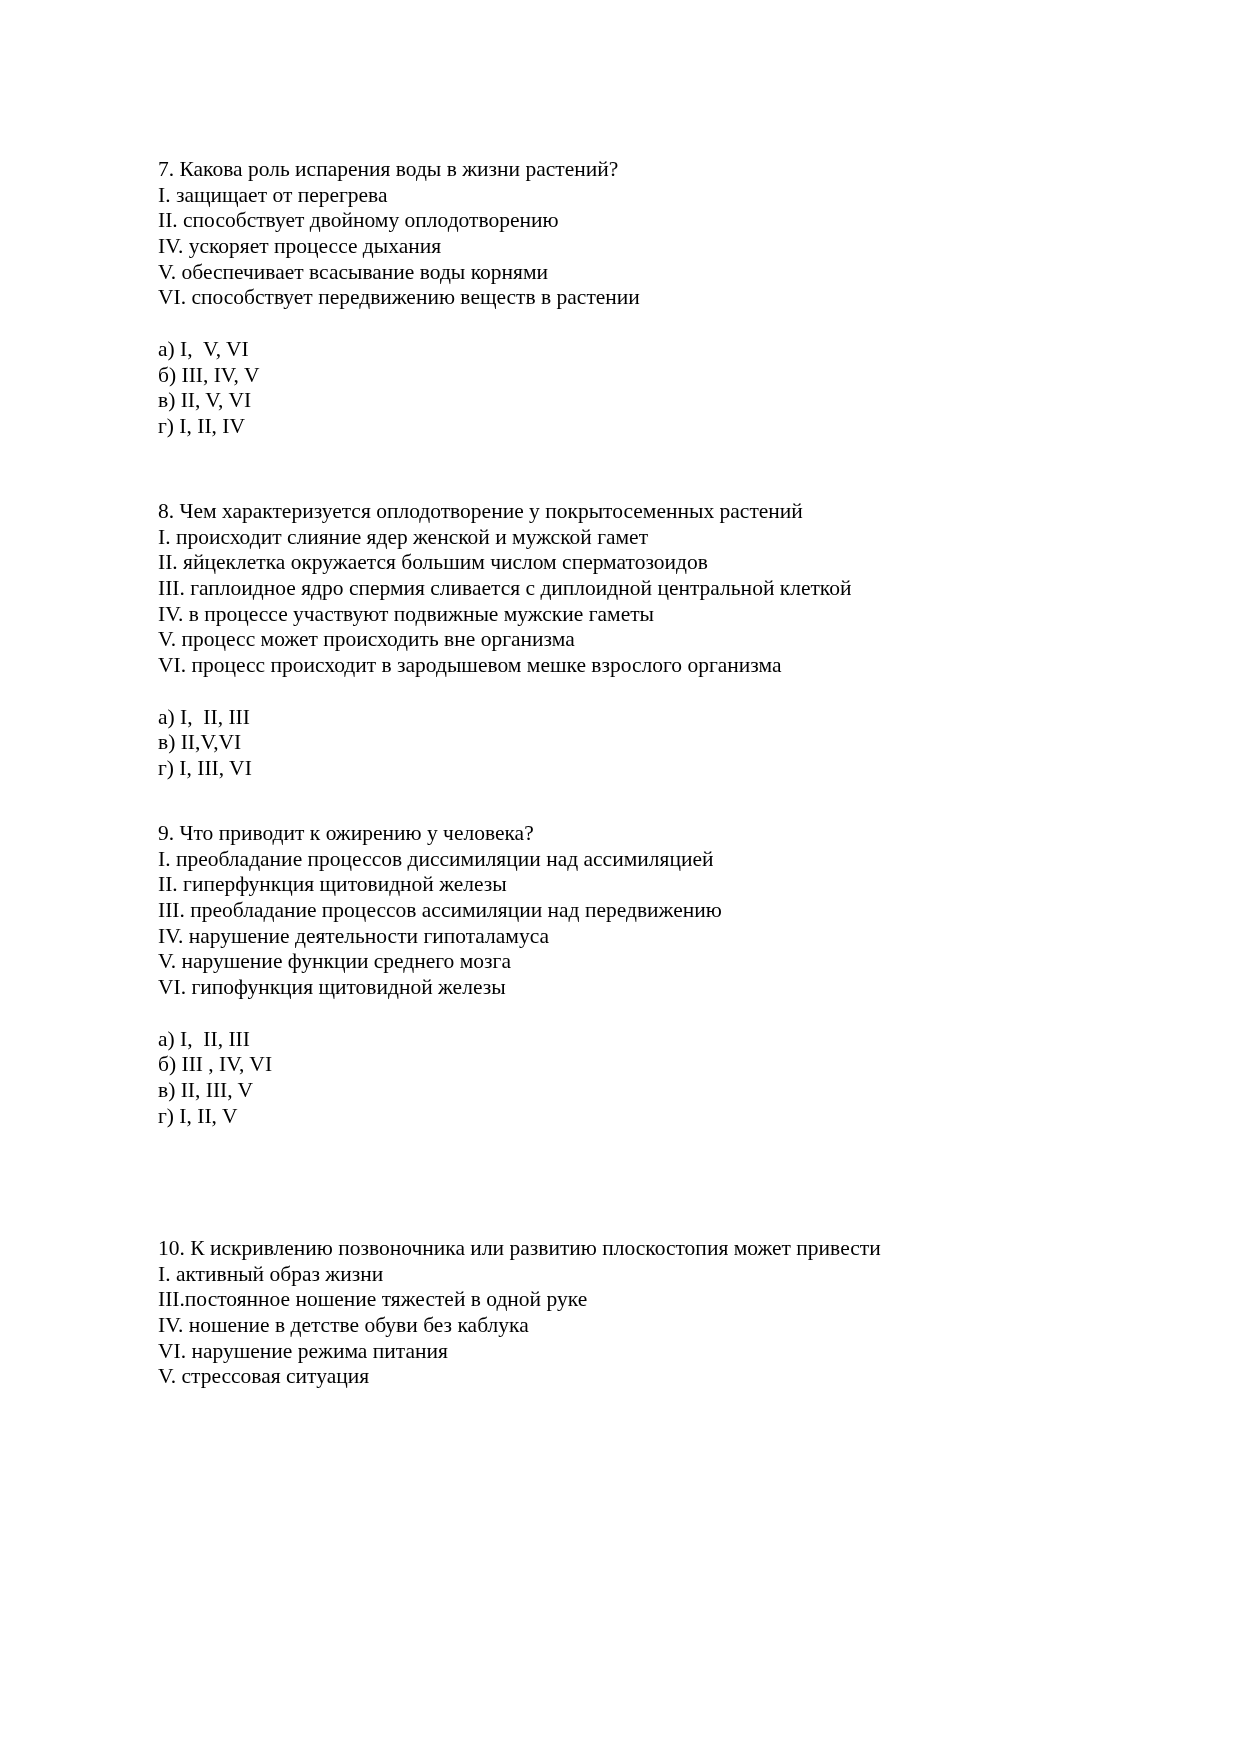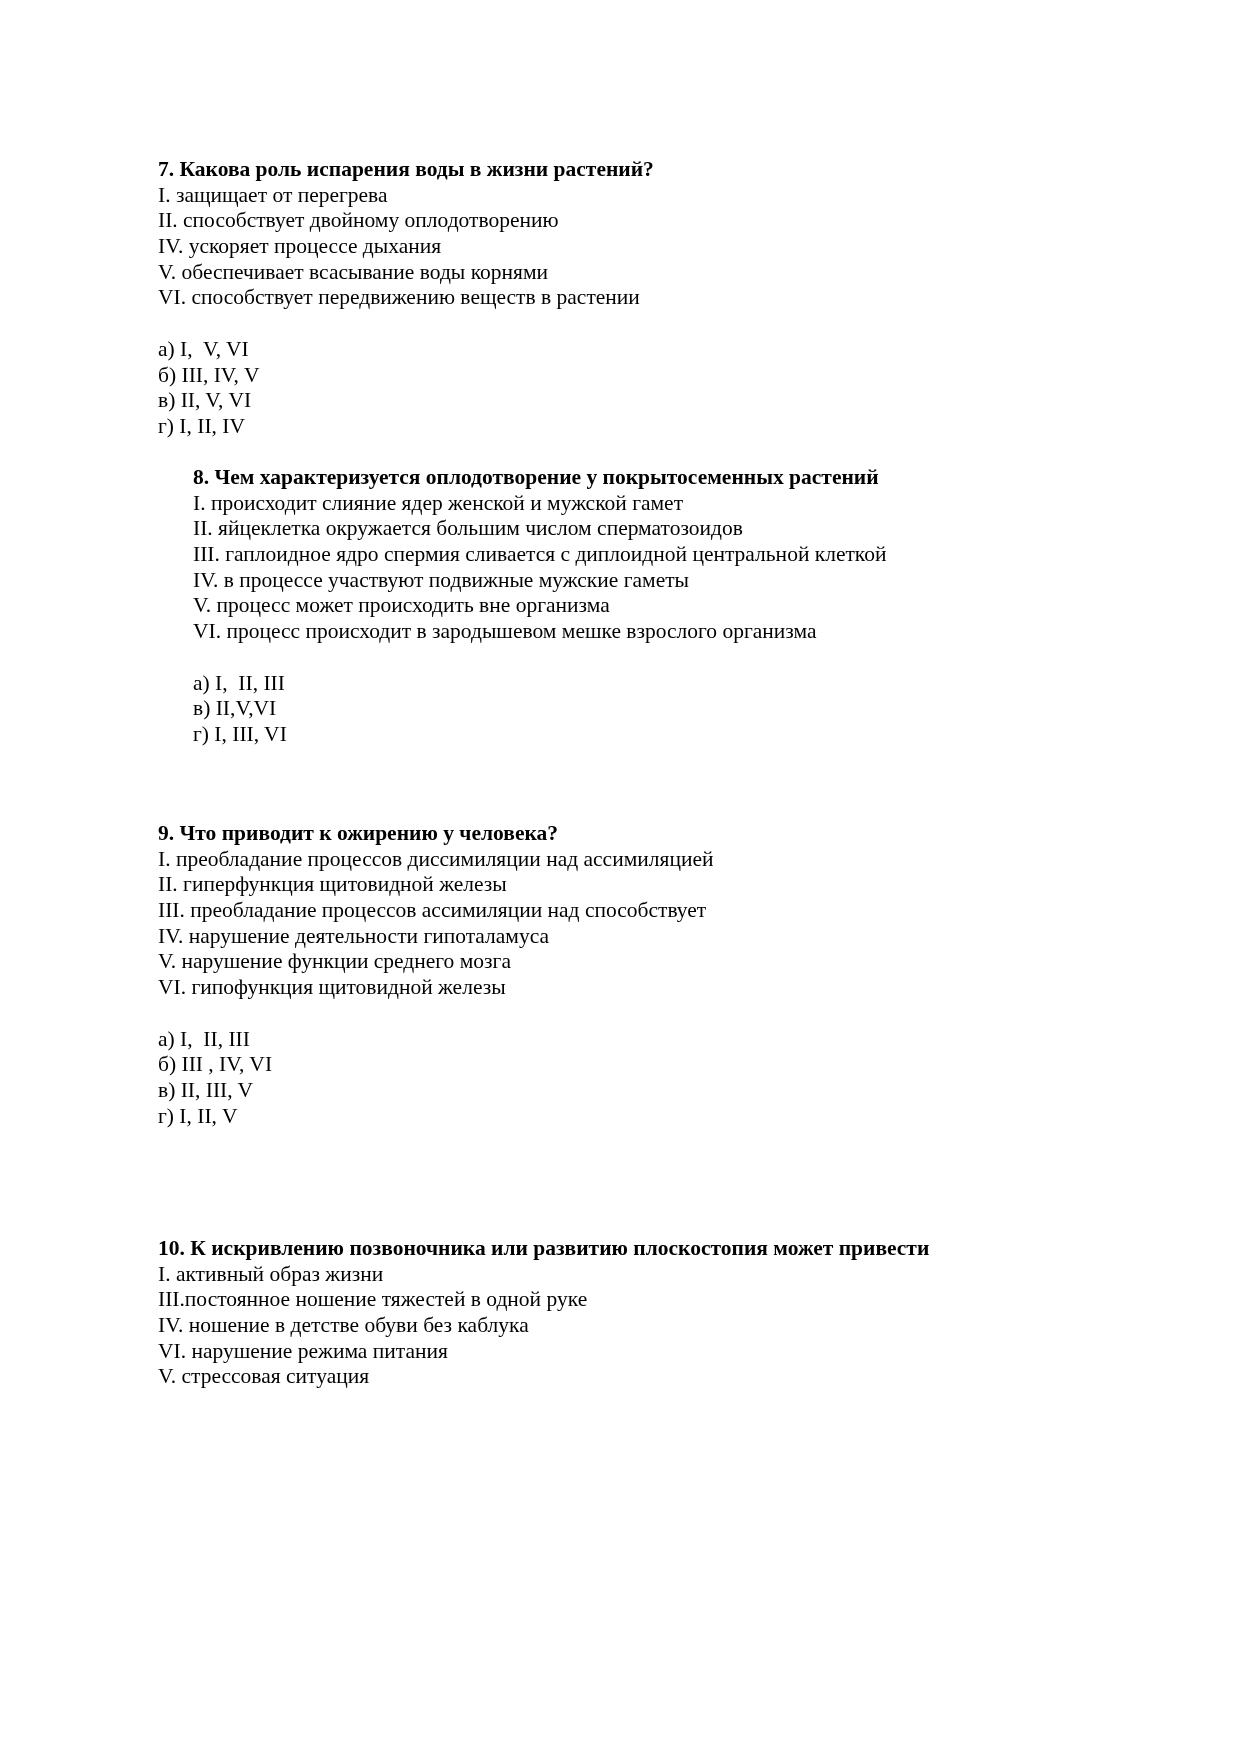--- a/index.html
+++ b/index.html
@@ -1,57 +1,57 @@
 <!DOCTYPE html>
 <html><head>
 <meta charset="utf-8">
 <style>
   html, body { margin: 0; padding: 0; background: #ffffff; }
   body { width: 1241px; height: 1755px; position: relative; overflow: hidden;
          font-family: "Liberation Serif", "DejaVu Serif", serif; color: #000; }
   .block { position: absolute; left: 158px; }
   .line { font-size: 21.5px; line-height: 25.7px; height: 25.7px; white-space: pre; }
-  .heading { font-weight: bold; }
+  .heading { font-weight: normal; }
 </style>
 </head>
 <body>
 
 <div class="block" style="top:157px;">
   <div class="line heading">7. Какова роль испарения воды в жизни растений?</div>
   <div class="line">I. защищает от перегрева</div>
   <div class="line">II. способствует двойному оплодотворению</div>
   <div class="line">IV. ускоряет процессе дыхания</div>
   <div class="line">V. обеспечивает всасывание воды корнями</div>
   <div class="line">VI. способствует передвижению веществ в растении</div>
   <div class="line"></div>
   <div class="line">а) I,  V, VI</div>
   <div class="line">б) III, IV, V</div>
   <div class="line">в) II, V, VI</div>
   <div class="line">г) I, II, IV</div>
 </div>
 
-<div class="block" style="top:465px;margin-left:35px;">
+<div class="block" style="top:499px;">
   <div class="line heading">8. Чем характеризуется оплодотворение у покрытосеменных растений</div>
   <div class="line">I. происходит слияние ядер женской и мужской гамет</div>
   <div class="line">II. яйцеклетка окружается большим числом сперматозоидов</div>
   <div class="line">III. гаплоидное ядро спермия сливается с диплоидной центральной клеткой</div>
   <div class="line">IV. в процессе участвуют подвижные мужские гаметы</div>
   <div class="line">V. процесс может происходить вне организма</div>
   <div class="line">VI. процесс происходит в зародышевом мешке взрослого организма</div>
   <div class="line"></div>
   <div class="line">а) I,  II, III</div>
   <div class="line">в) II,V,VI</div>
   <div class="line">г) I, III, VI</div>
 </div>
 
 <div class="block" style="top:821px;">
   <div class="line heading">9. Что приводит к ожирению у человека?</div>
   <div class="line">I. преобладание процессов диссимиляции над ассимиляцией</div>
   <div class="line">II. гиперфункция щитовидной железы</div>
-  <div class="line">III. преобладание процессов ассимиляции над способствует</div>
+  <div class="line">III. преобладание процессов ассимиляции над передвижению</div>
   <div class="line">IV. нарушение деятельности гипоталамуса</div>
   <div class="line">V. нарушение функции среднего мозга</div>
   <div class="line">VI. гипофункция щитовидной железы</div>
   <div class="line"></div>
   <div class="line">а) I,  II, III</div>
   <div class="line">б) III , IV, VI</div>
   <div class="line">в) II, III, V</div>
   <div class="line">г) I, II, V</div>
 </div>
 

